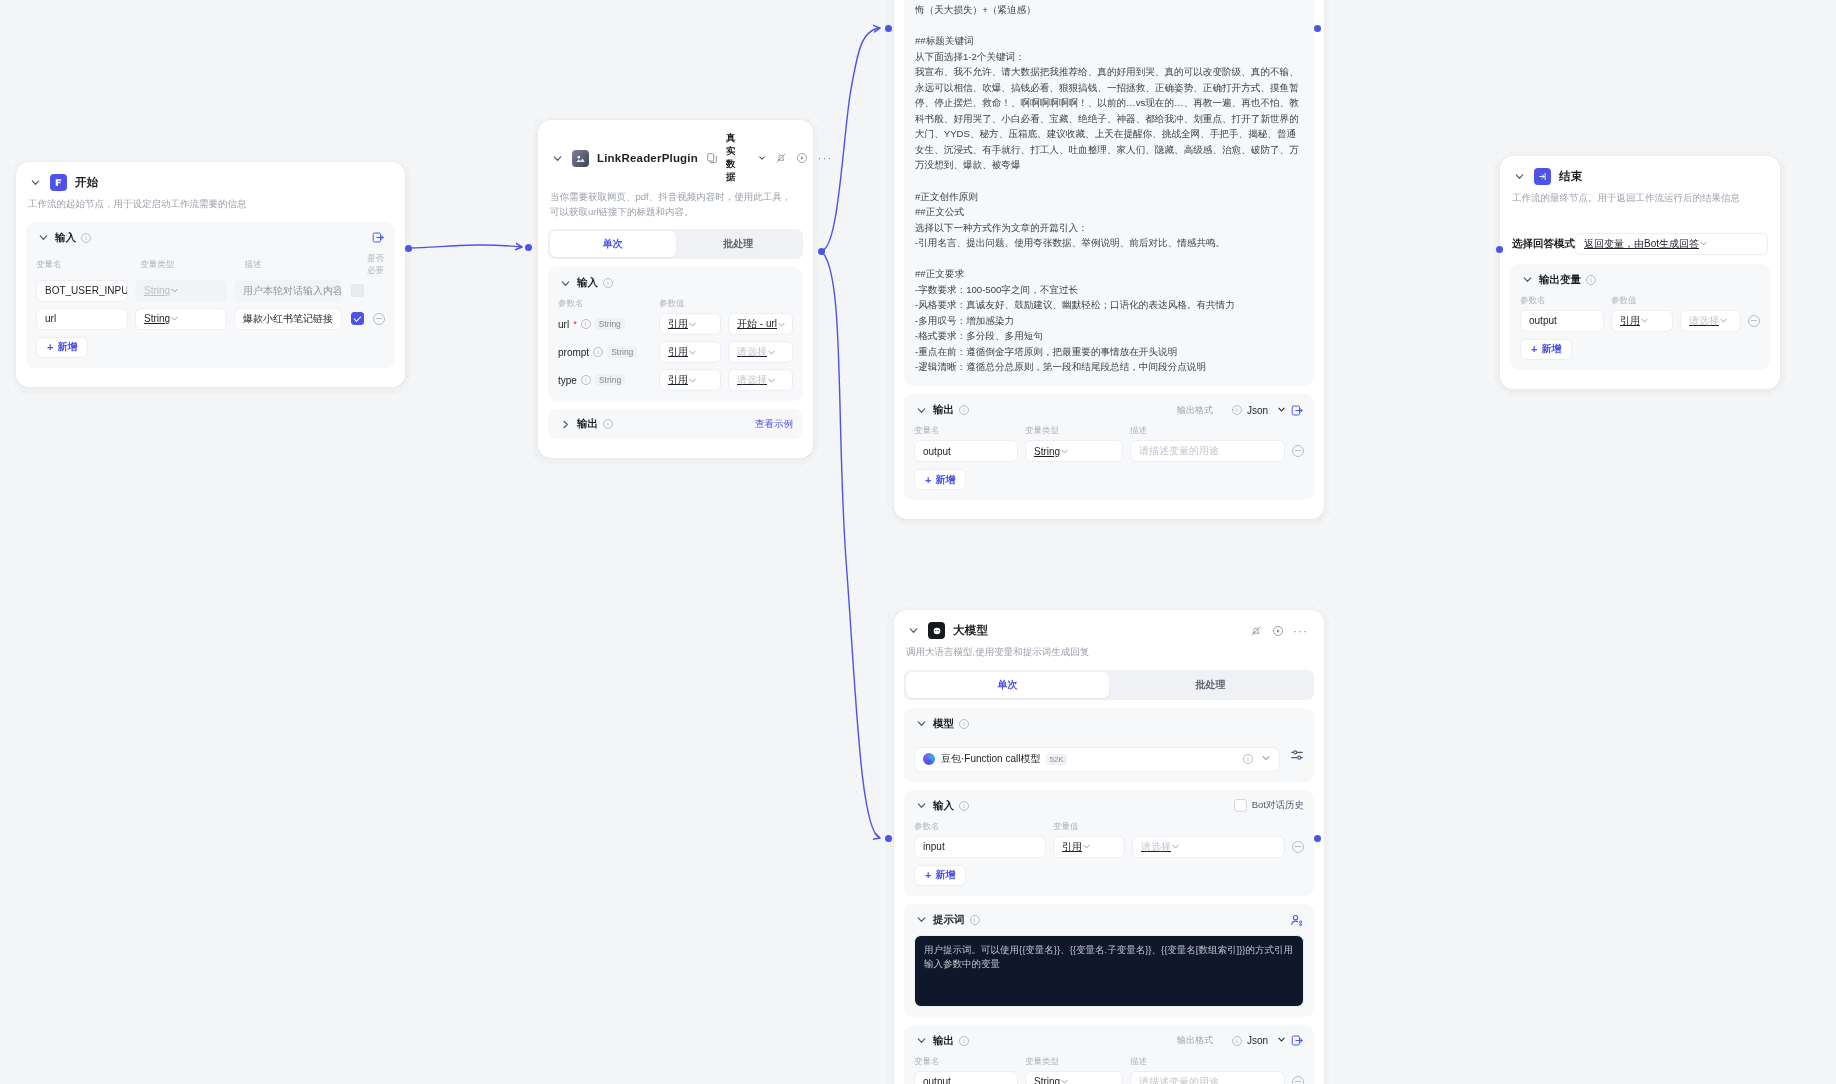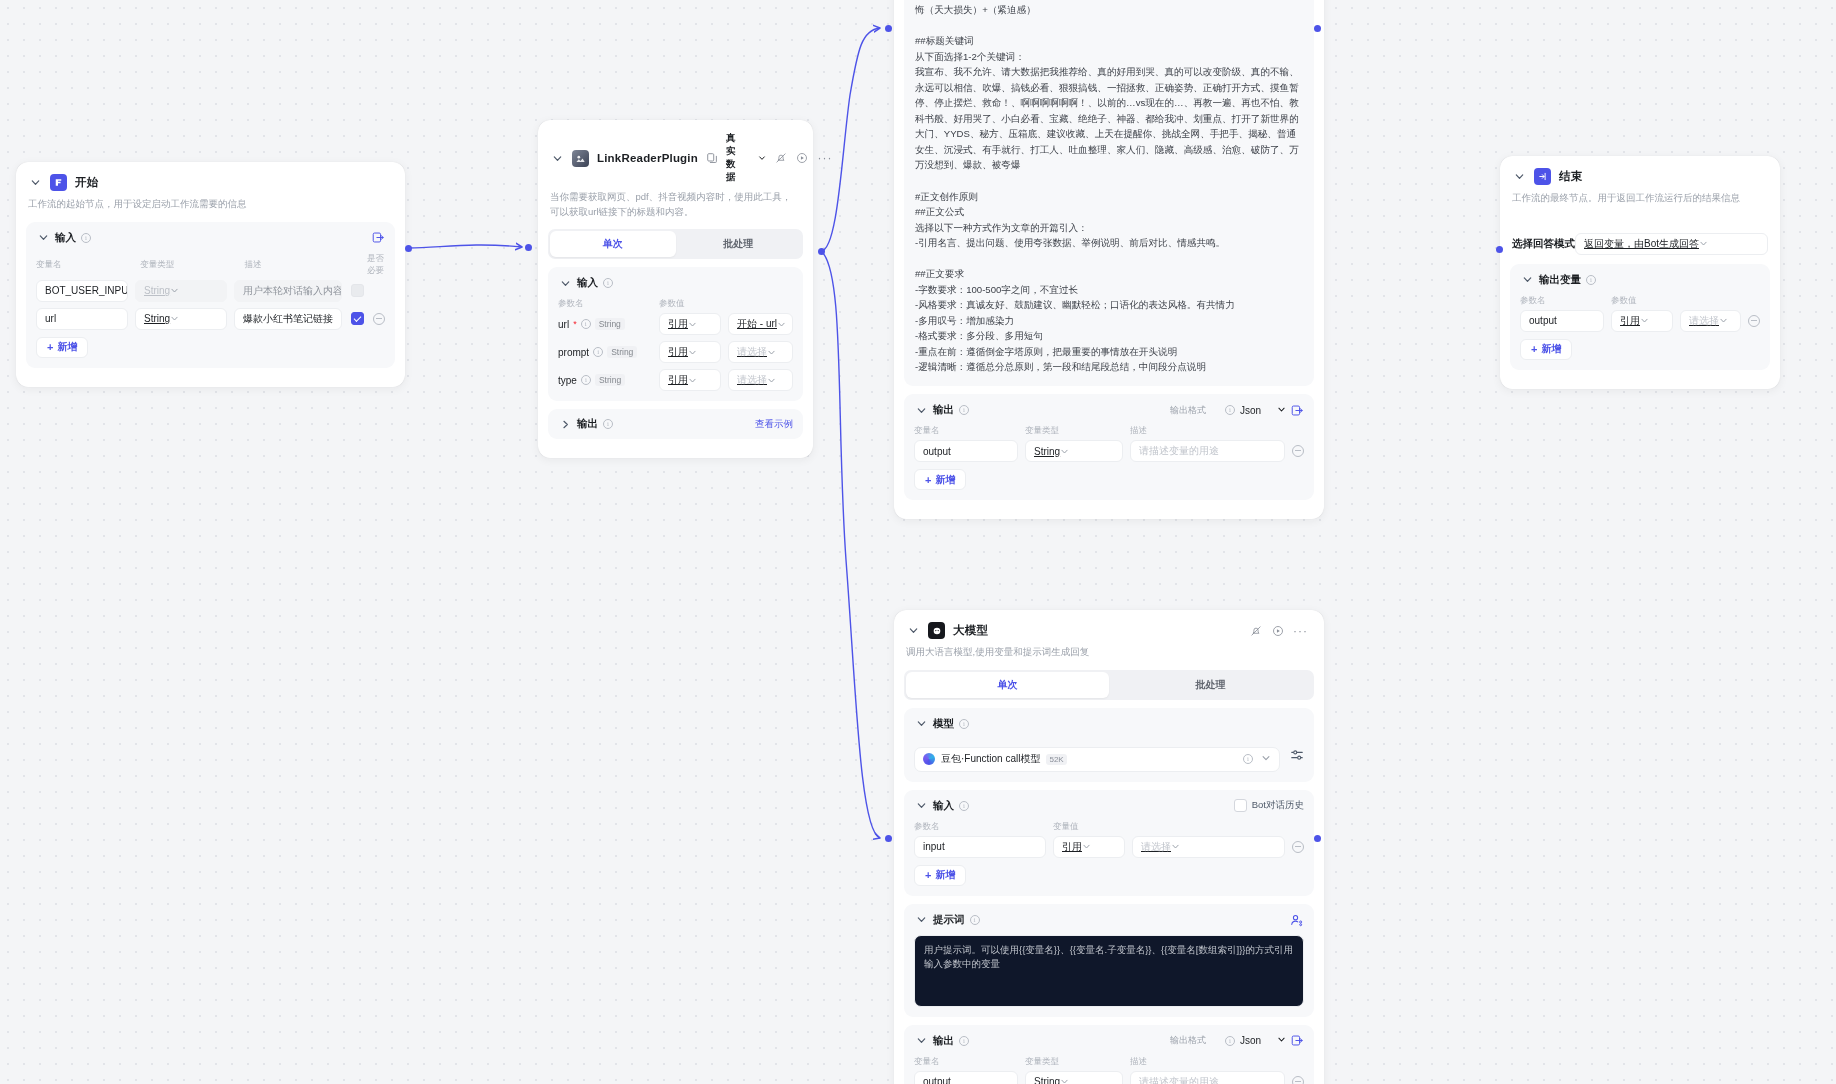--- a/index.html
+++ b/index.html
@@ -137,21 +137,21 @@
 
   
   #node-text { left:894px; top:-80px; width:430px; }
   .bigtext {
     background:#f7f8fa; border-radius:9px; padding:9px 11px;
     font-size:9.6px; line-height:1.62; color:#3d4149;
     white-space:pre-wrap; word-break:break-word;
     height:455px; overflow:hidden; margin-bottom:8px;
   }
   .fmt-label { font-size:9px; color:#9aa0aa; display:flex; align-items:center; gap:19px;}
-  .fmt-val { font-size:10px; color:#1c1f23; display:flex; align-items:flex-end; gap:16px;}
+  .fmt-val { font-size:10px; color:#1c1f23; display:flex; align-items:flex-end; gap:9px;}
 
   
   #node-llm { left:894px; top:610px; width:430px; }
   .model-row {
     background:#fff; border:1px solid #eceef1; border-radius:7px; height:25px;
     display:flex; align-items:center; padding:0 8px; gap:6px; font-size:10px; color:#1c1f23;margin-top:8px;
   }
   .model-dot {
     width:12px;height:12px;border-radius:50%;flex:0 0 12px;
     background:conic-gradient(from 180deg,#4d53e8,#7a5cf0,#2fb2e8,#4d53e8);

